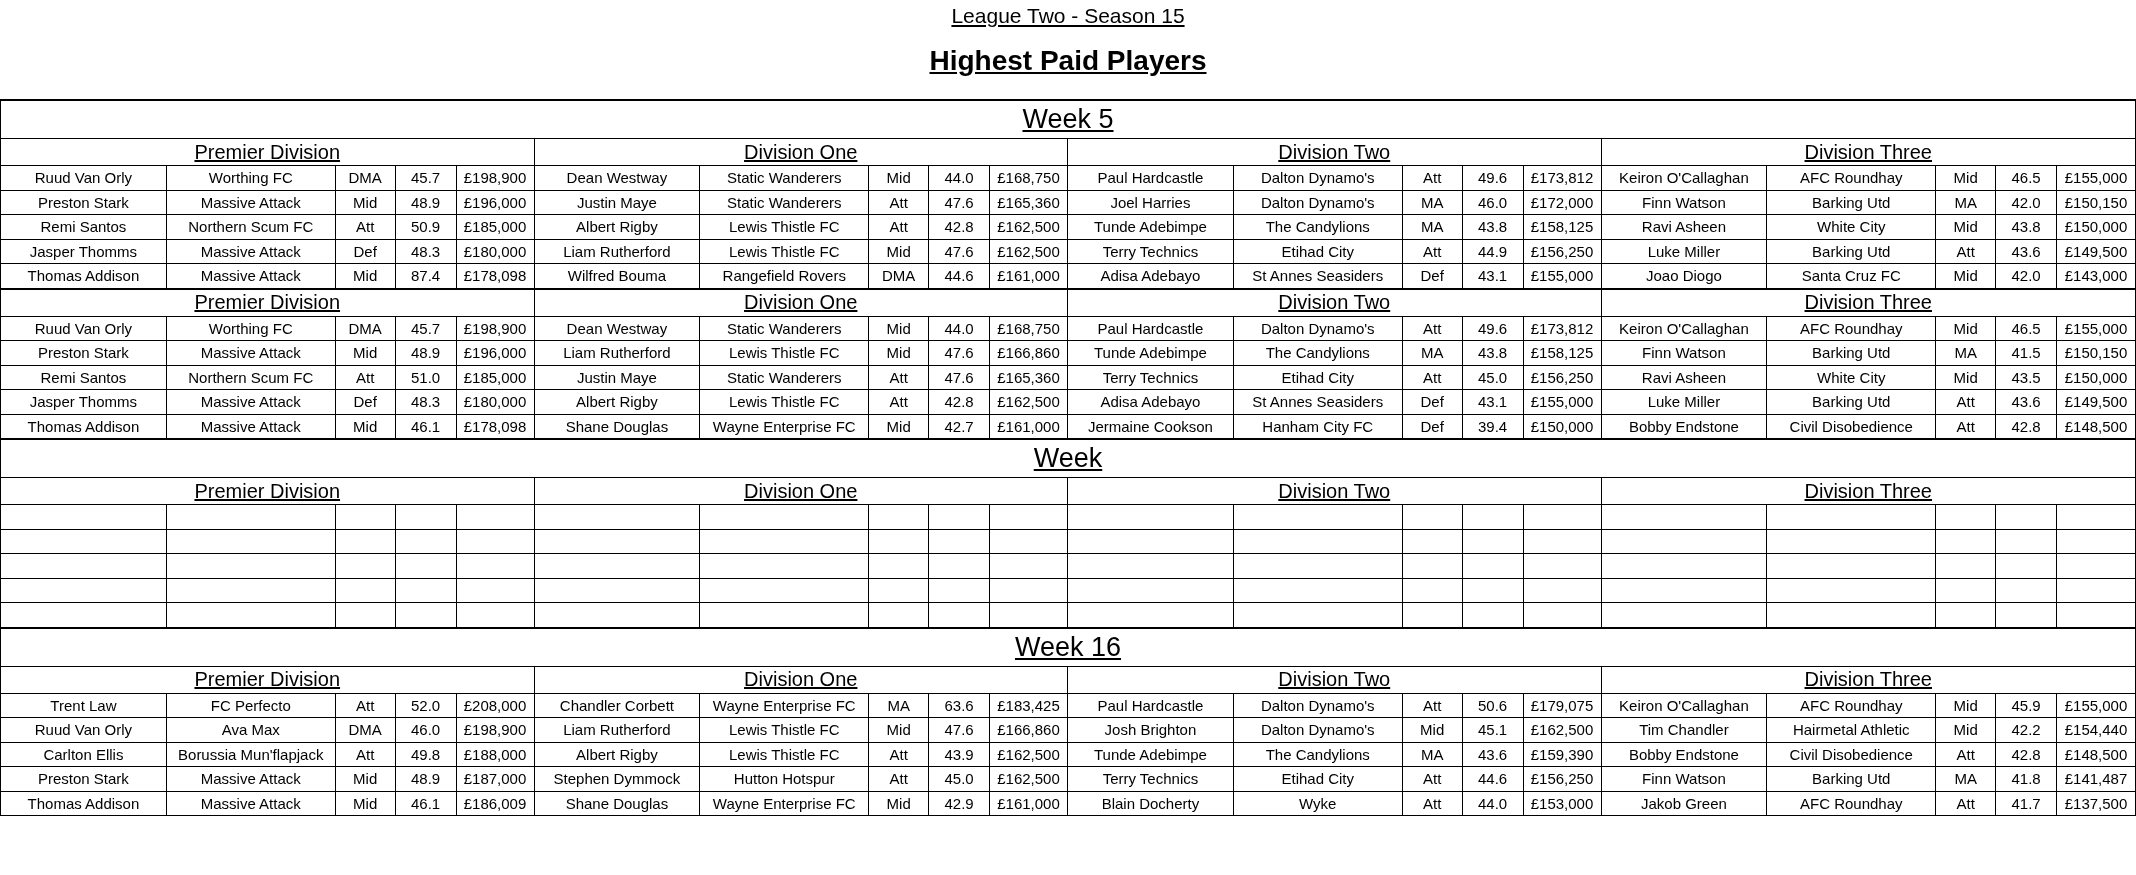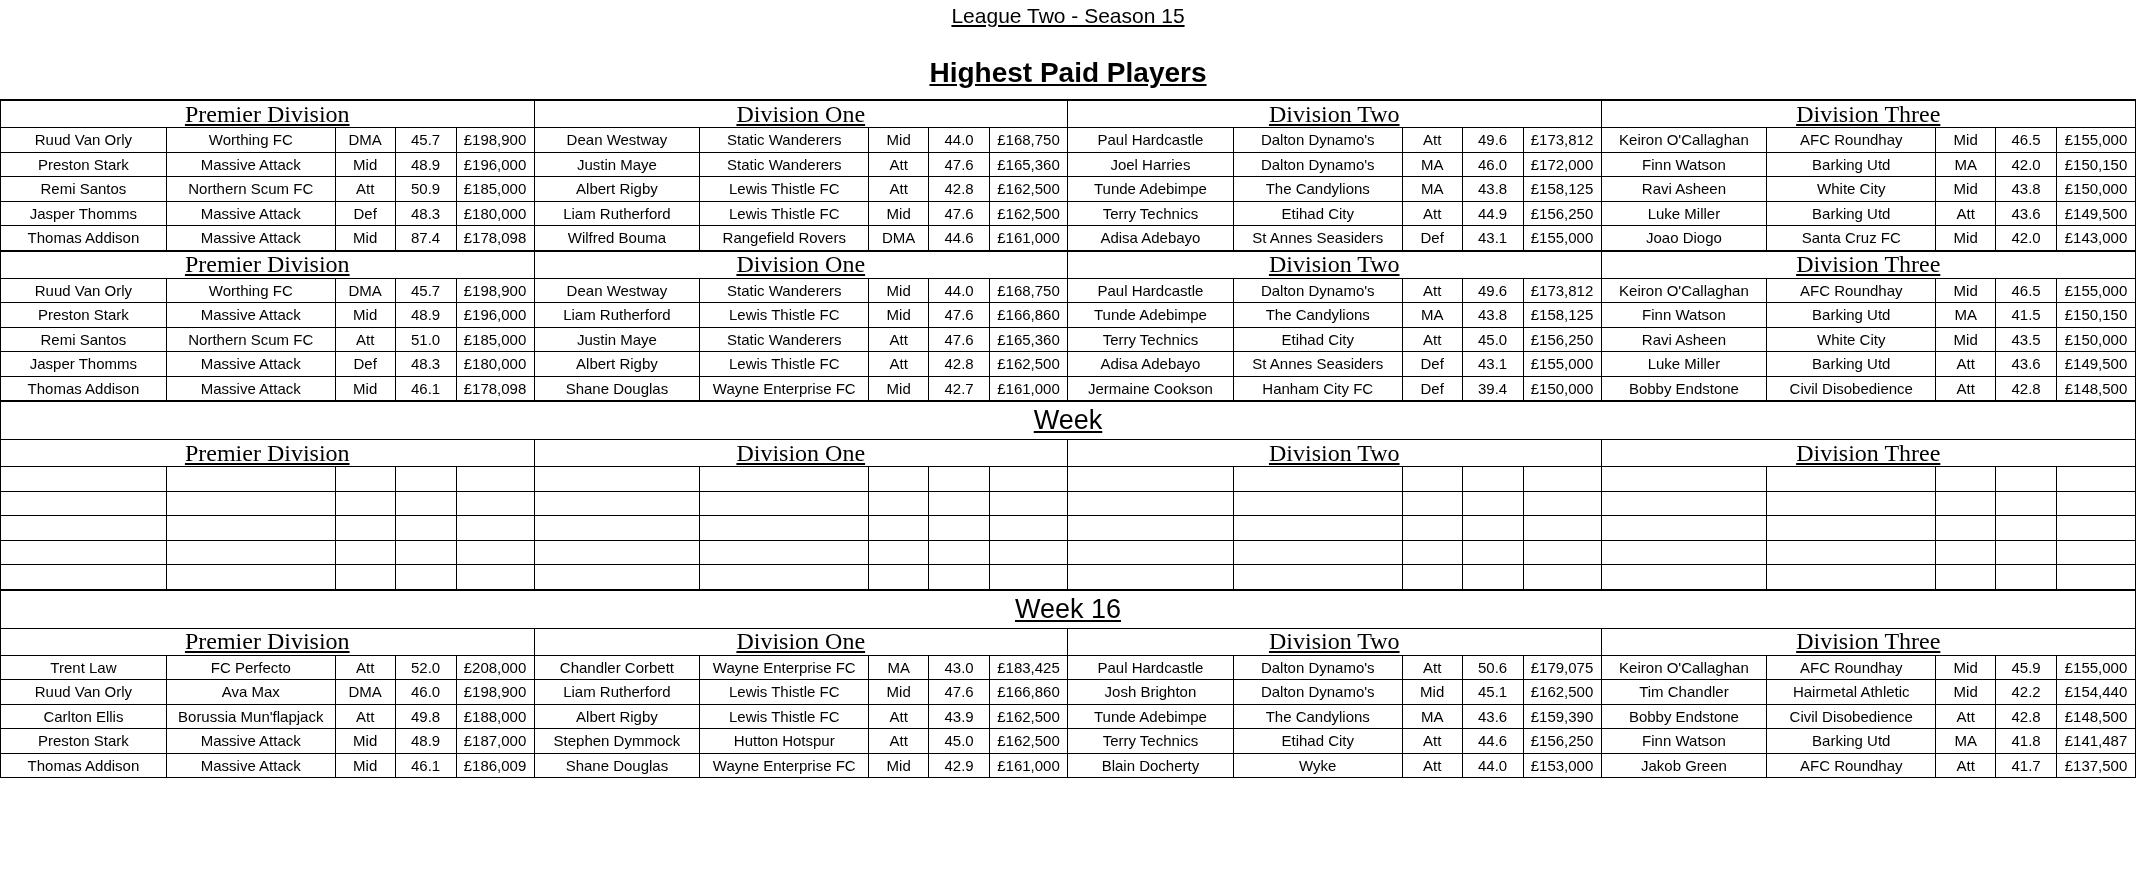--- a/index.html
+++ b/index.html
@@ -15,21 +15,21 @@
     text-align: center;
     font-size: 21px;
     text-decoration: underline;
     padding-top: 4px;
   }
   .doc-subtitle {
     text-align: center;
     font-size: 28px;
     font-weight: bold;
     text-decoration: underline;
-    margin-top: 29px;
+    margin-top: 17px;
   }
   #table {
     width: 2136px;
     border: 1px solid #000;
     border-top: 2px solid #000;
   }
   section.week-section + section.week-section { border-top: 2px solid #000; }
   .week-title {
     height: 38px;
     display: flex; align-items: center; justify-content: center;
@@ -37,24 +37,24 @@
     text-decoration: underline;
     border-bottom: 1px solid #000;
   }
   .divheads {
     display: grid;
     grid-template-columns: repeat(4, 1fr);
     height: 26px;
   }
   .divhead {
     display: flex; align-items: center; justify-content: center;
-    font-size: 24px;
+    font-size: 20px;
     text-decoration: underline;
     border-right: 1px solid #000;
-    overflow: hidden; white-space: nowrap; font-family: Liberation Serif, serif;
+    overflow: hidden; white-space: nowrap;
   }
   .divhead:last-child { border-right: none; }
   .trow {
     display: grid;
     grid-template-columns: repeat(4, 166fr 169fr 60fr 61fr 78fr);
     height: 24.5px;
   }
   .trow .cell {
     display: flex; align-items: center; justify-content: center;
     font-size: 15px;
@@ -68,20 +68,21 @@
 </head>
 <body>
 
 <div class="header-zone">
   <div class="doc-title">League Two - Season 15</div>
   <div class="doc-subtitle">Highest Paid Players</div>
 </div>
 
 <div id="table">
     <section class="week-section">
+      <div class="week-title">Week 5</div>
       <div class="divheads">
         <div class="divhead">Premier Division</div>
         <div class="divhead">Division One</div>
         <div class="divhead">Division Two</div>
         <div class="divhead">Division Three</div>
       </div>
       <div class="trow">
         <div class="cell">Ruud Van Orly</div>
         <div class="cell">Worthing FC</div>
         <div class="cell">DMA</div>
@@ -439,21 +440,21 @@
       </div>
       <div class="trow">
         <div class="cell">Trent Law</div>
         <div class="cell">FC Perfecto</div>
         <div class="cell">Att</div>
         <div class="cell">52.0</div>
         <div class="cell">£208,000</div>
         <div class="cell">Chandler Corbett</div>
         <div class="cell">Wayne Enterprise FC</div>
         <div class="cell">MA</div>
-        <div class="cell">43.0</div>
+        <div class="cell">63.6</div>
         <div class="cell">£183,425</div>
         <div class="cell">Paul Hardcastle</div>
         <div class="cell">Dalton Dynamo's</div>
         <div class="cell">Att</div>
         <div class="cell">50.6</div>
         <div class="cell">£179,075</div>
         <div class="cell">Keiron O'Callaghan</div>
         <div class="cell">AFC Roundhay</div>
         <div class="cell">Mid</div>
         <div class="cell">45.9</div>

